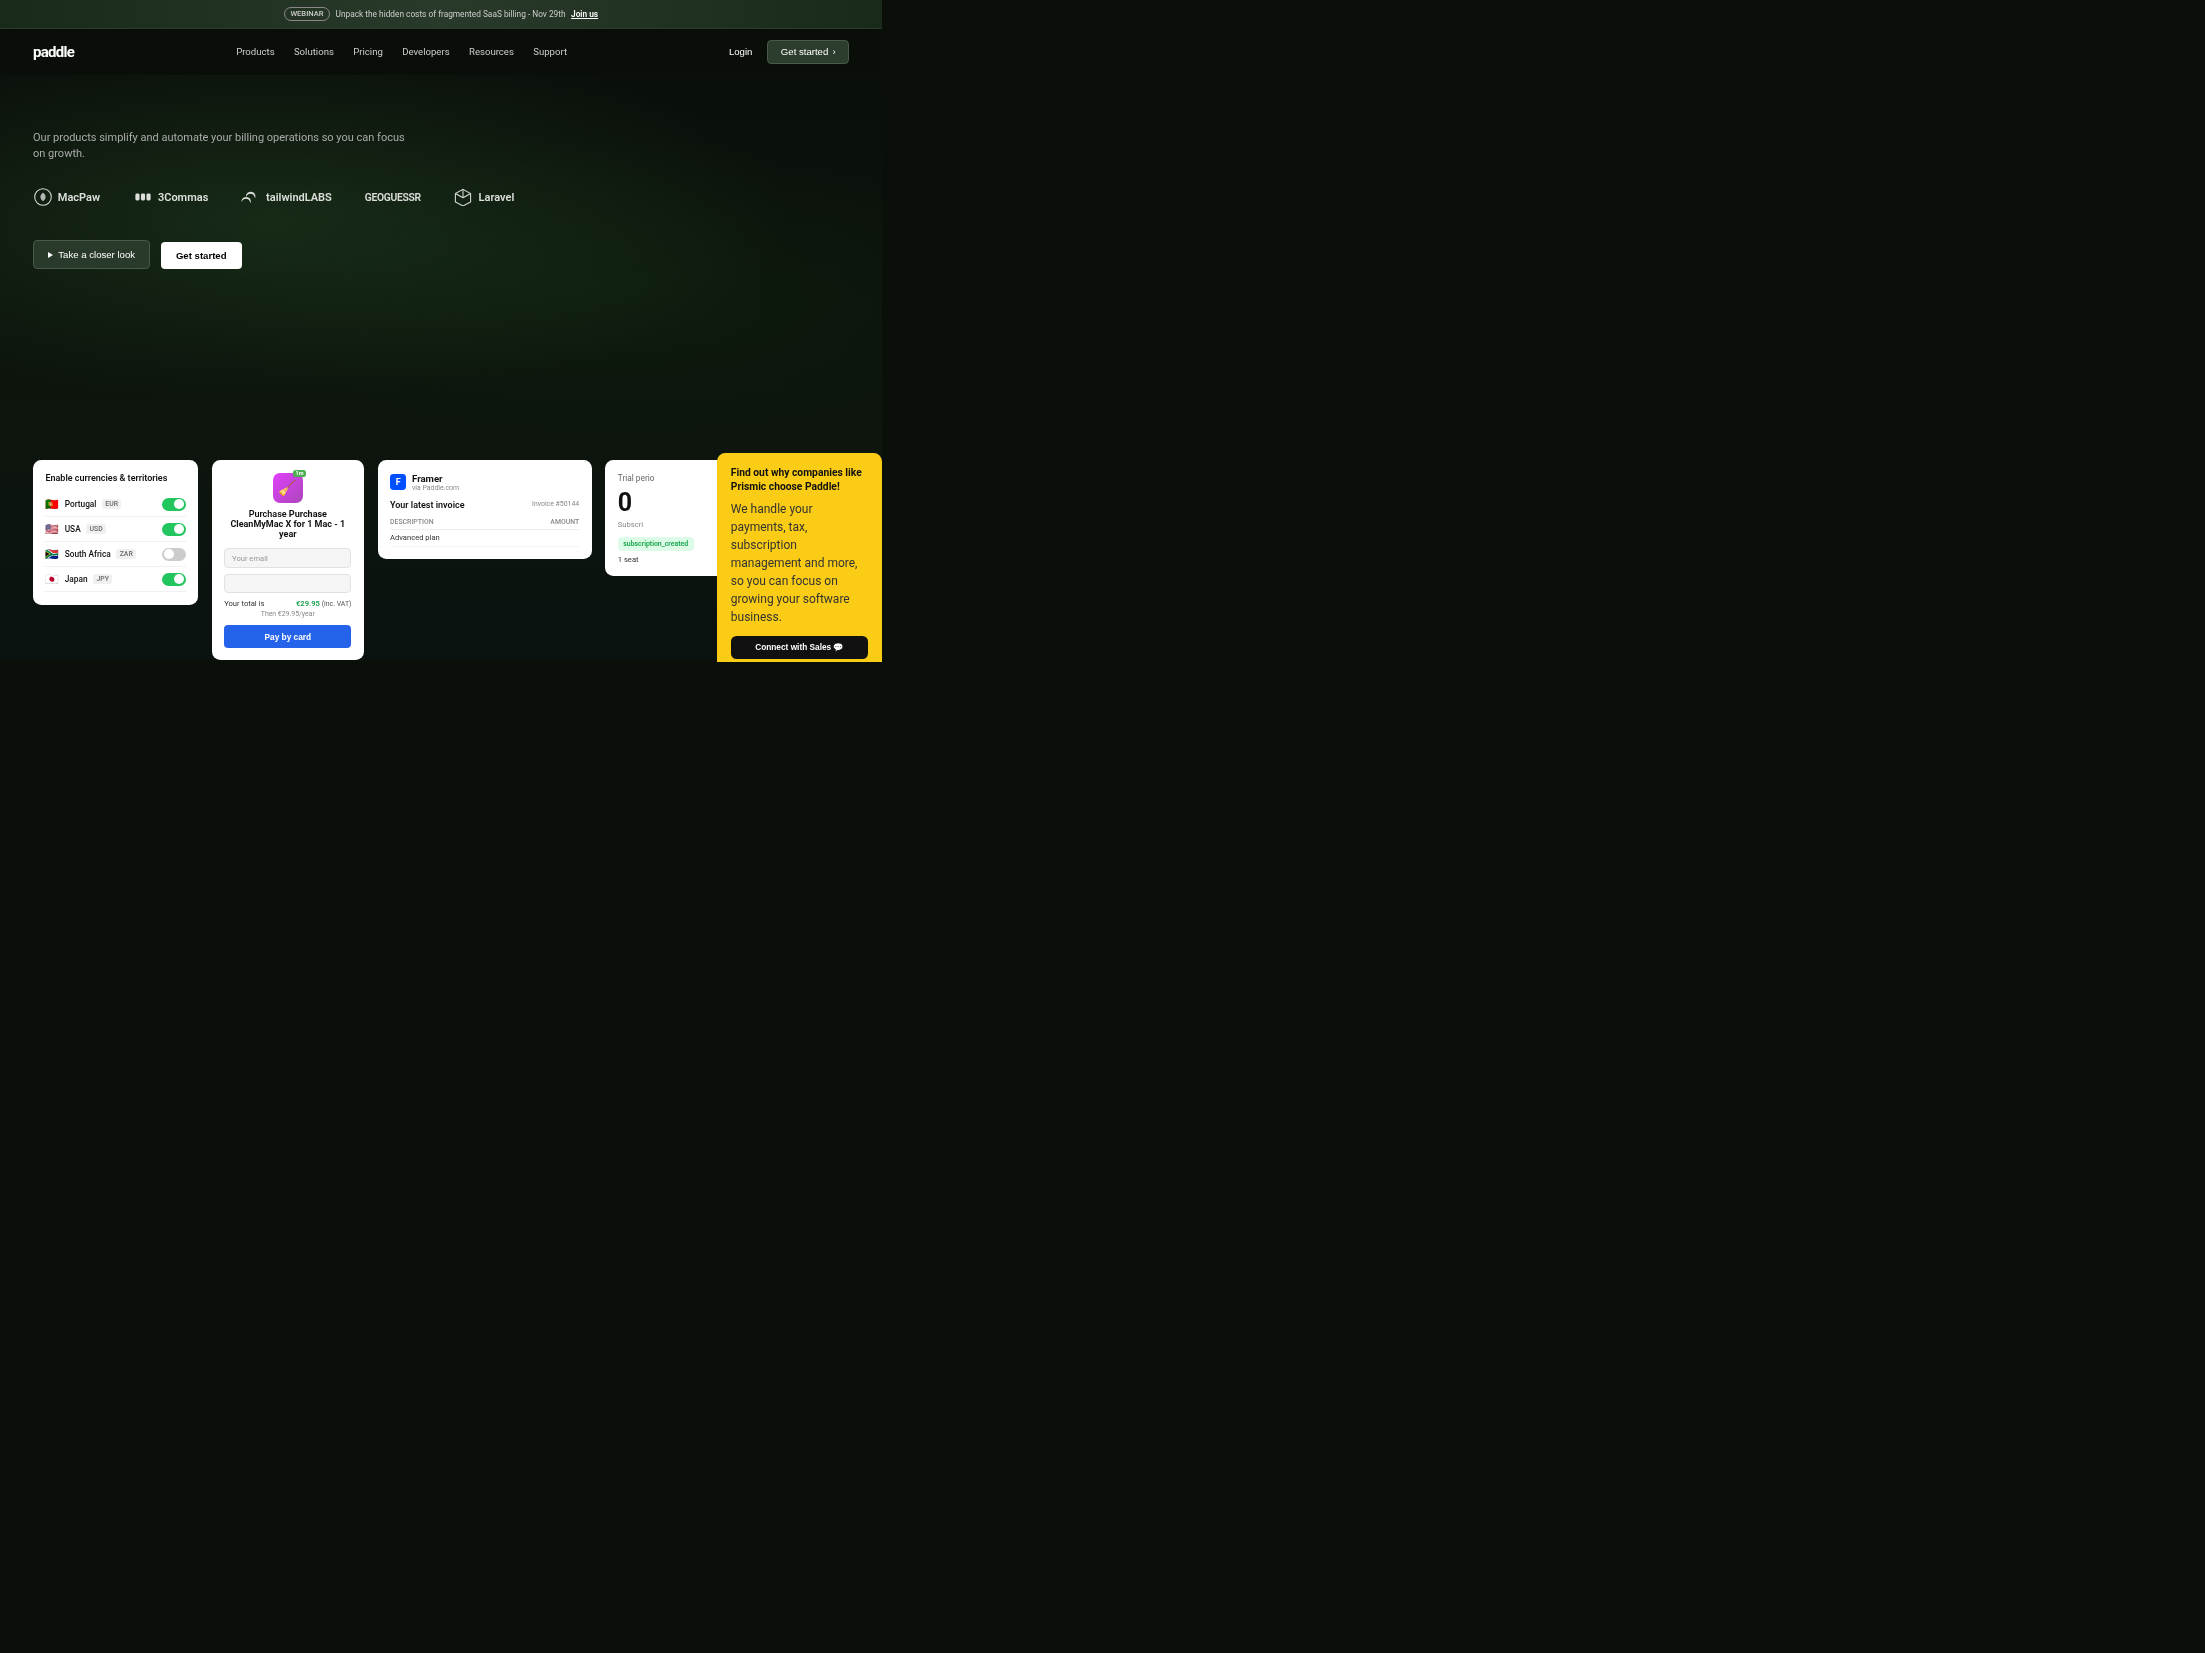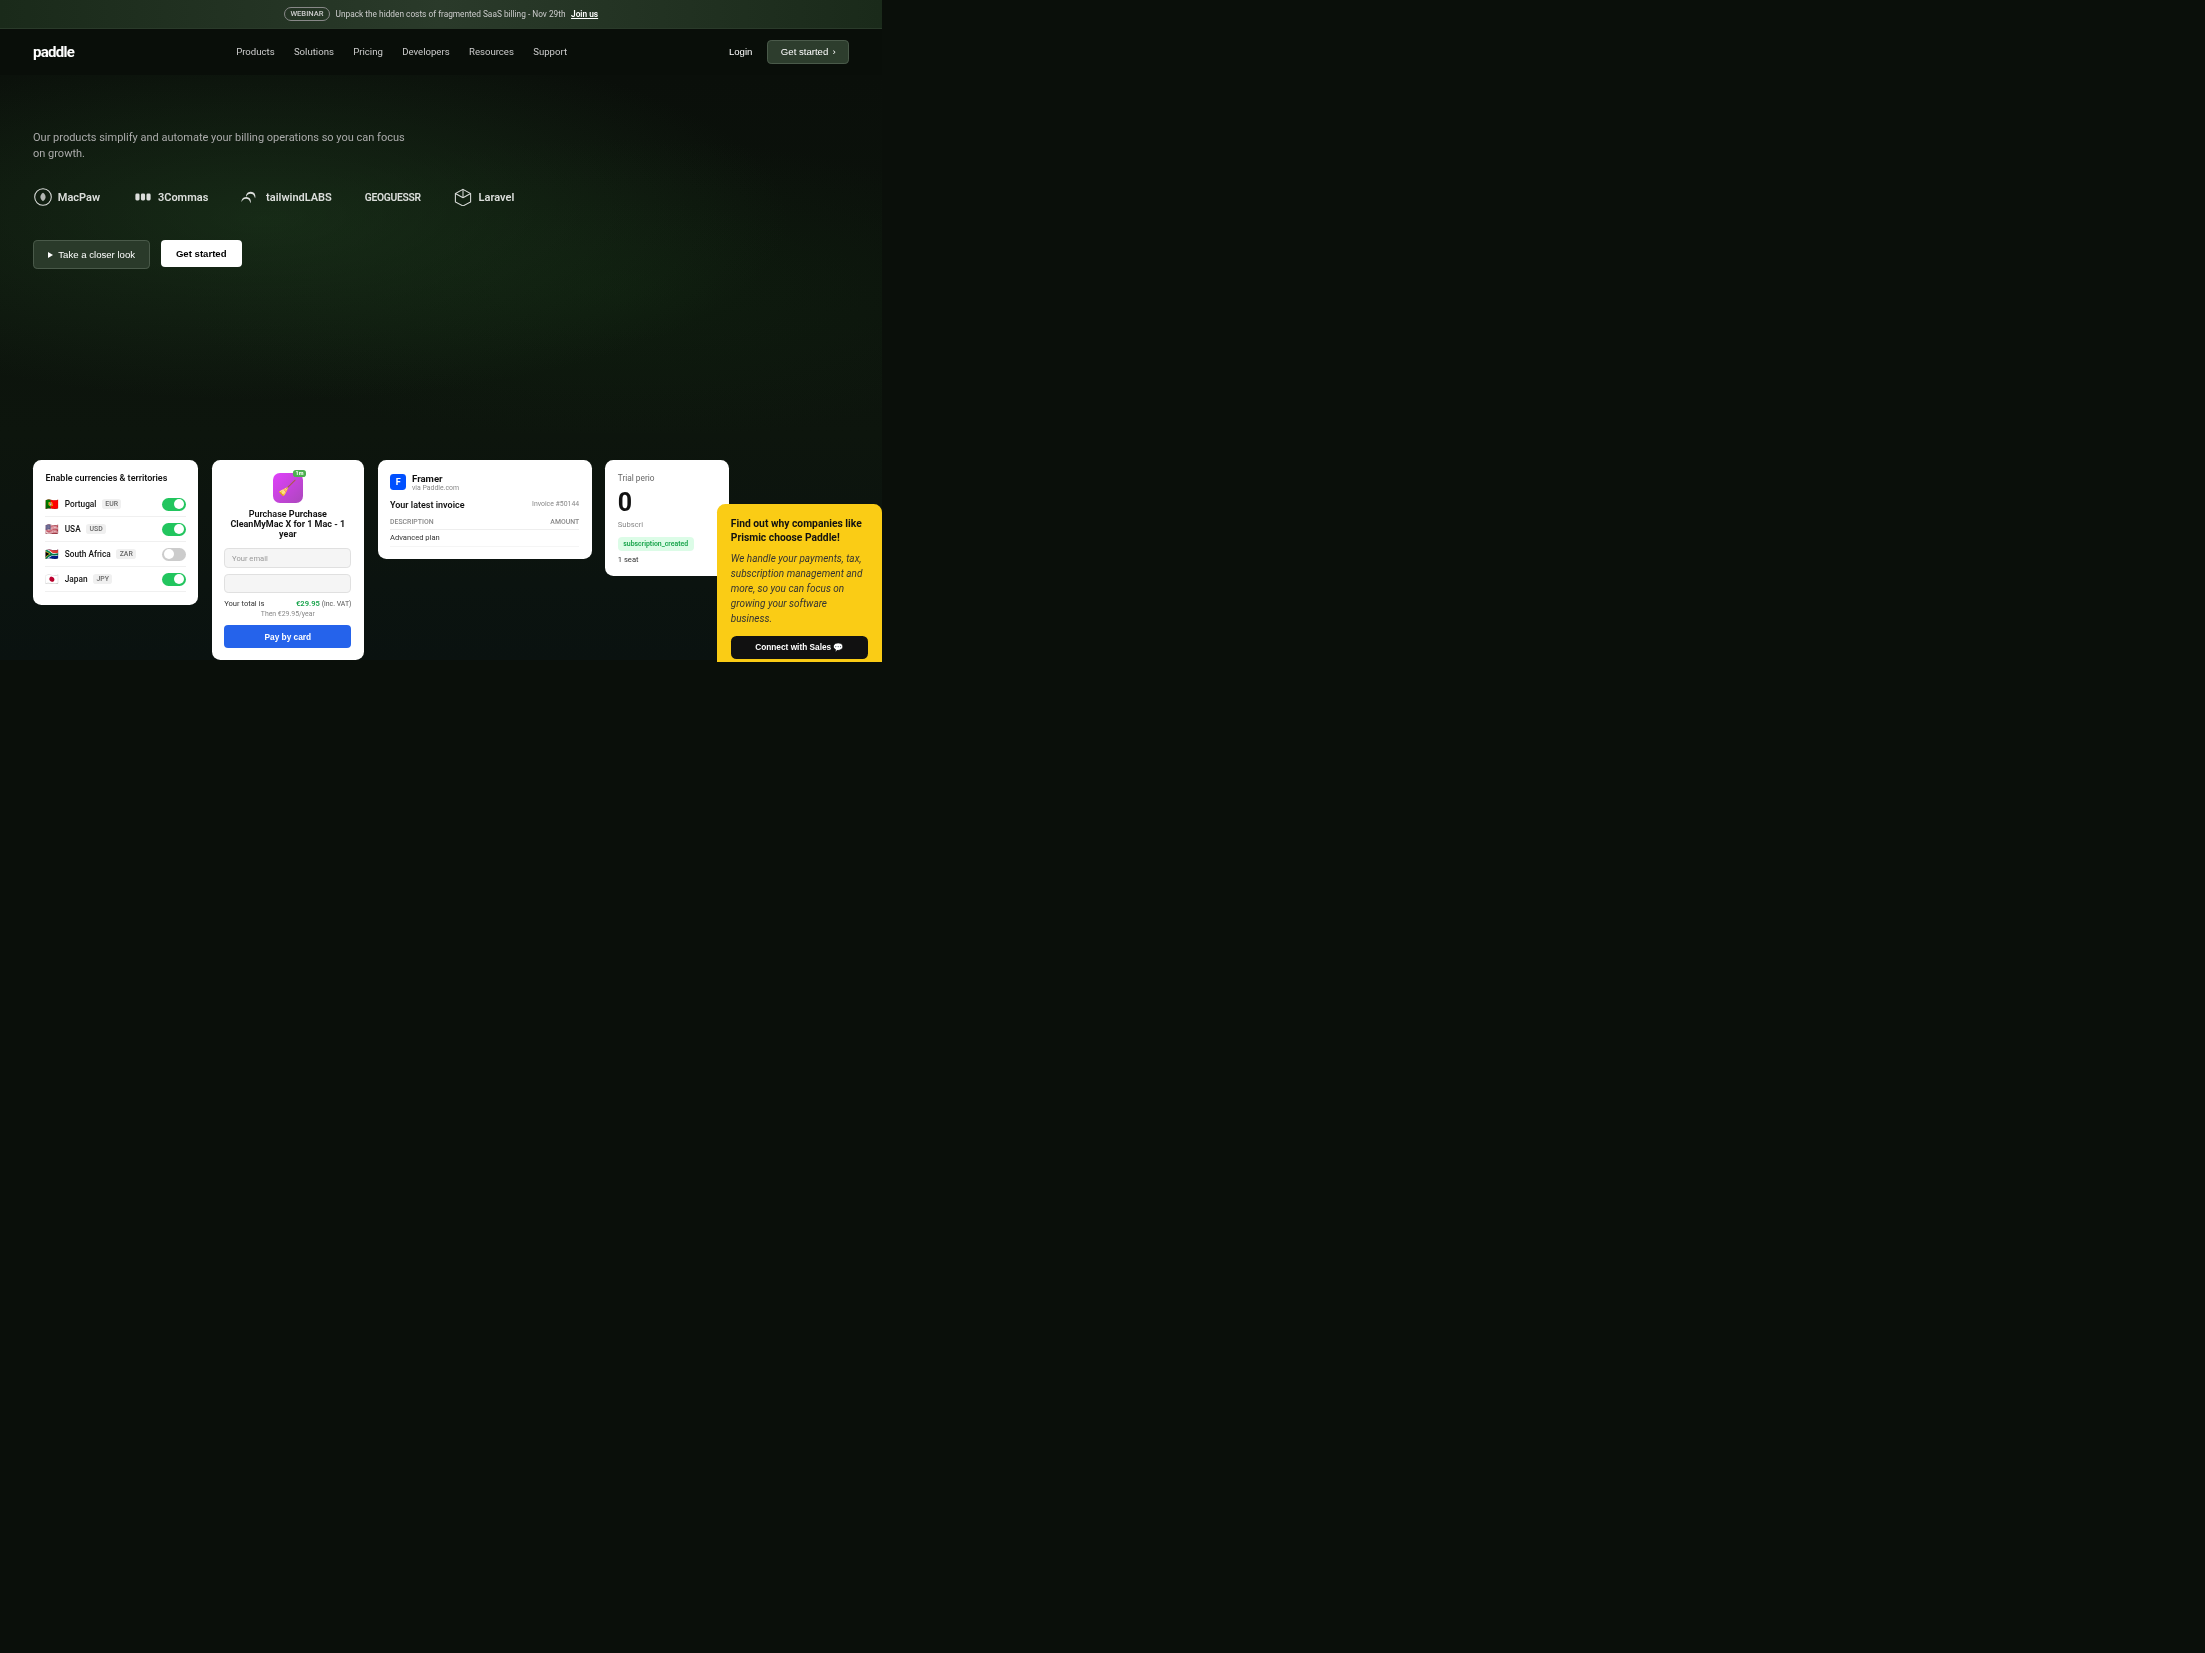--- a/index.html
+++ b/index.html
@@ -152,21 +152,21 @@
       width: 19.3px;
       height: 19.3px;
       display: flex;
       align-items: center;
       justify-content: center;
     }
 
     
     .cta-row {
       display: flex;
-      align-items: flex-start;
+      align-items: flex-end;
       gap: 11px;
     }
     .take-closer-btn {
       background: #2a3a2a;
       border: 0.7px solid #4a5a4a;
       color: #fff;
       border-radius: 4.1px;
       padding: 8.3px 13.8px;
       font-size: 9.6px;
       cursor: pointer;
@@ -436,25 +436,24 @@
       color: #111;
       z-index: 10;
     }
     .yellow-popup h3 {
       font-size: 10.3px;
       font-weight: 700;
       margin-bottom: 6.9px;
       line-height: 1.3;
     }
     .yellow-popup p {
-      font-size: 10px;
+      font-size: 12px;
       color: #333;
       line-height: 1.5;
       margin-bottom: 9.6px;
-      font-style: italic;
     }
     .connect-sales-btn {
       background: #111;
       color: #fff;
       border: none;
       border-radius: 5.5px;
       padding: 6.9px 9.6px;
       font-size: 8.3px;
       font-weight: 600;
       cursor: pointer;

